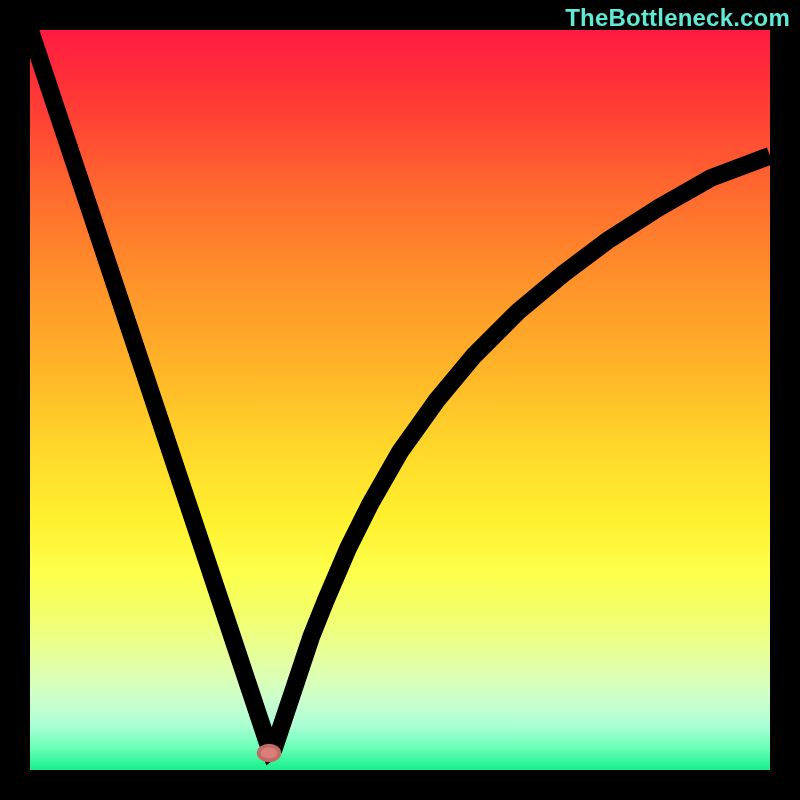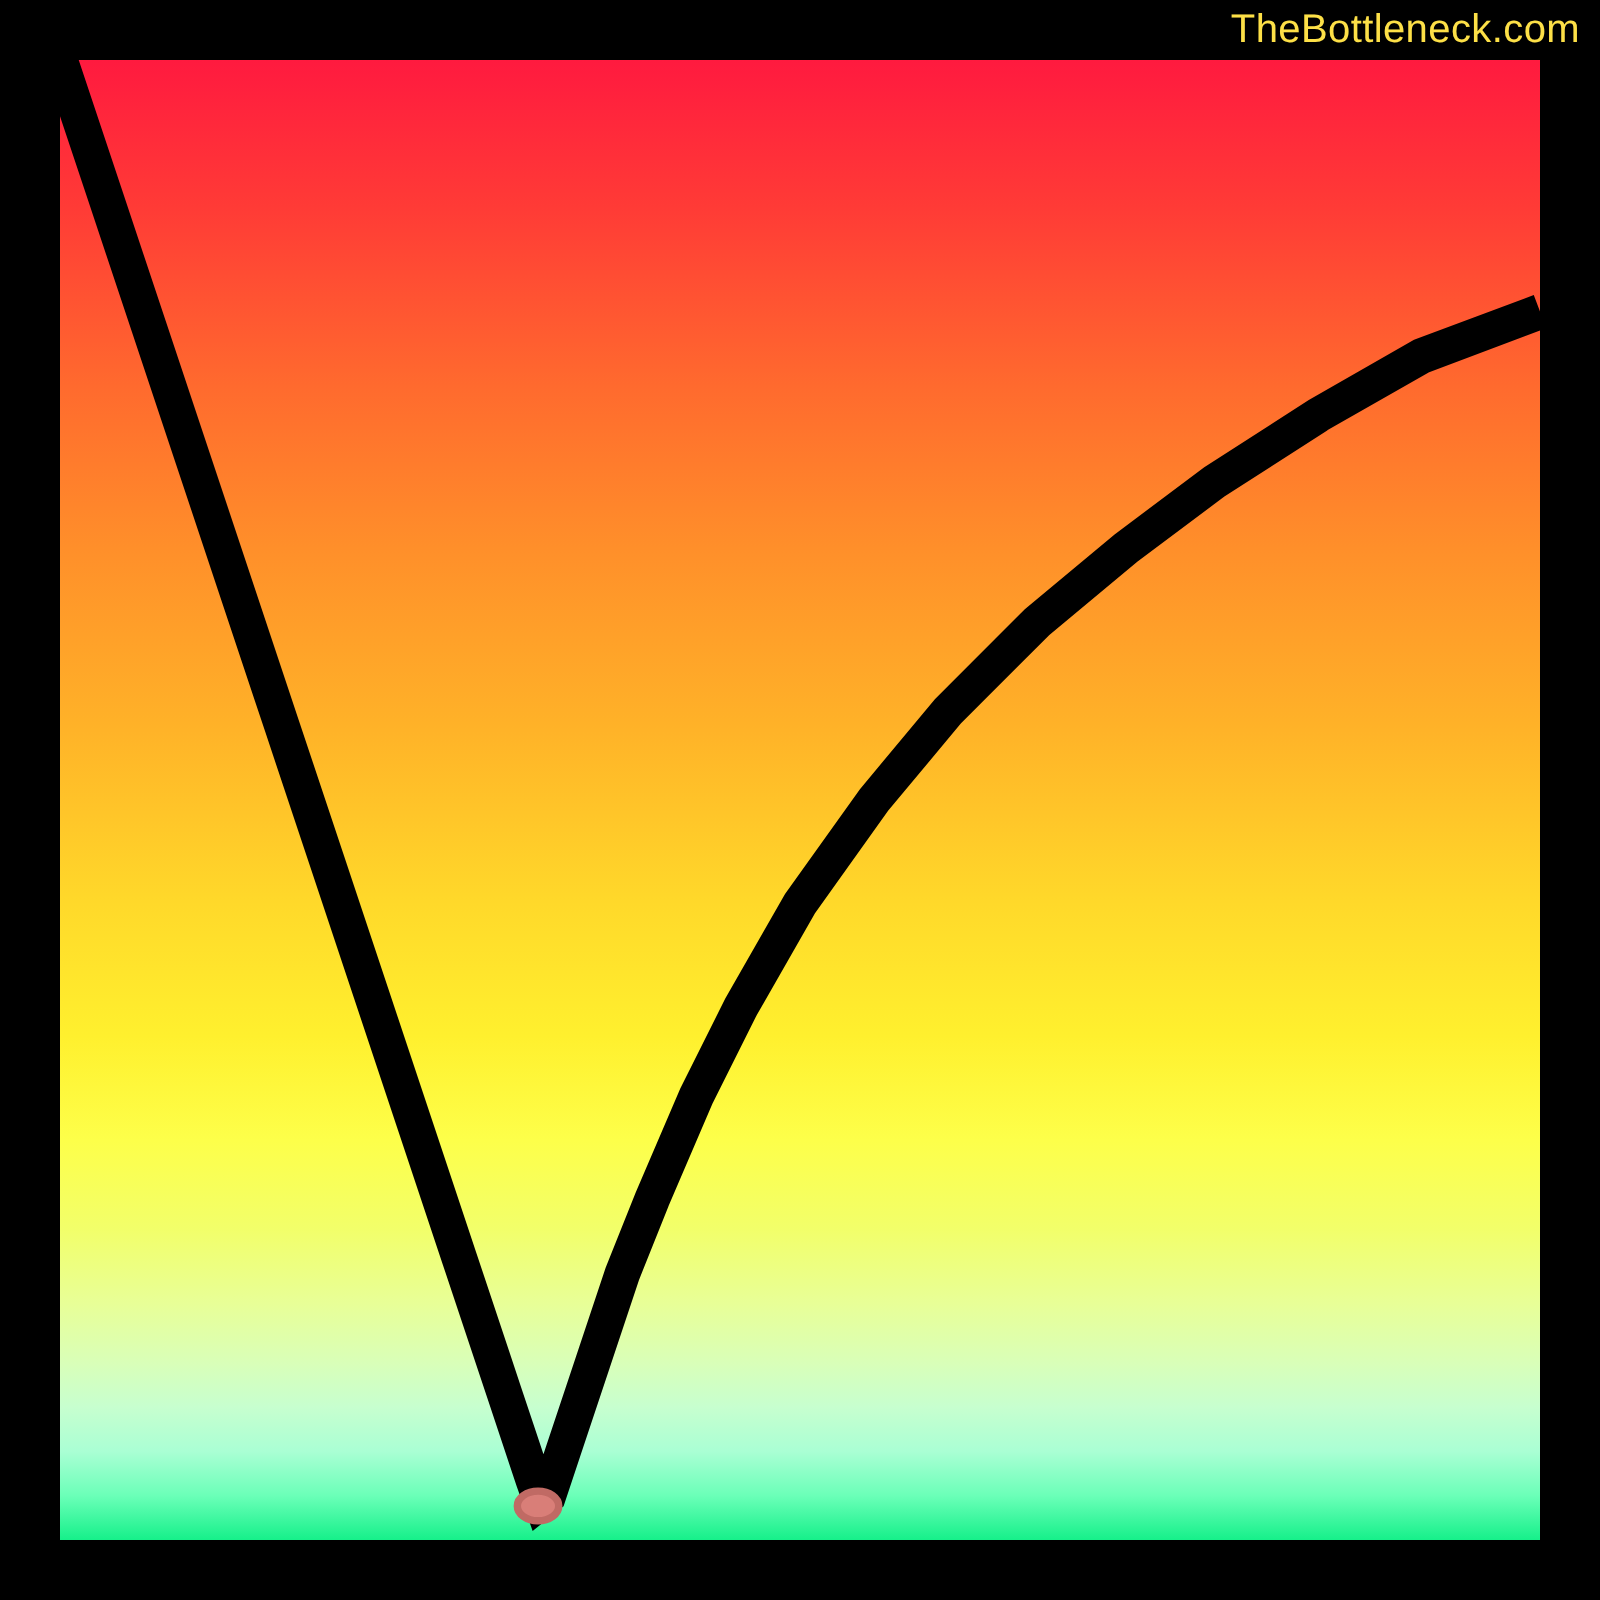--- a/index.html
+++ b/index.html
@@ -14,23 +14,23 @@
   .frame {
     position: relative;
     width: 800px;
     height: 800px;
     background: #000;
   }
   .attrib {
     position: absolute;
     top: 4px;
     right: 10px;
-    color: #fde047;
-    font-size: 20px;
-    font-weight: 400;
+    color: #5eead4;
+    font-size: 24px;
+    font-weight: 700;
     letter-spacing: 0.2px;
     user-select: none;
   }
   .plot-wrap {
     position: absolute;
     left: 30px;
     top: 30px;
     width: 740px;
     height: 740px;
   }

